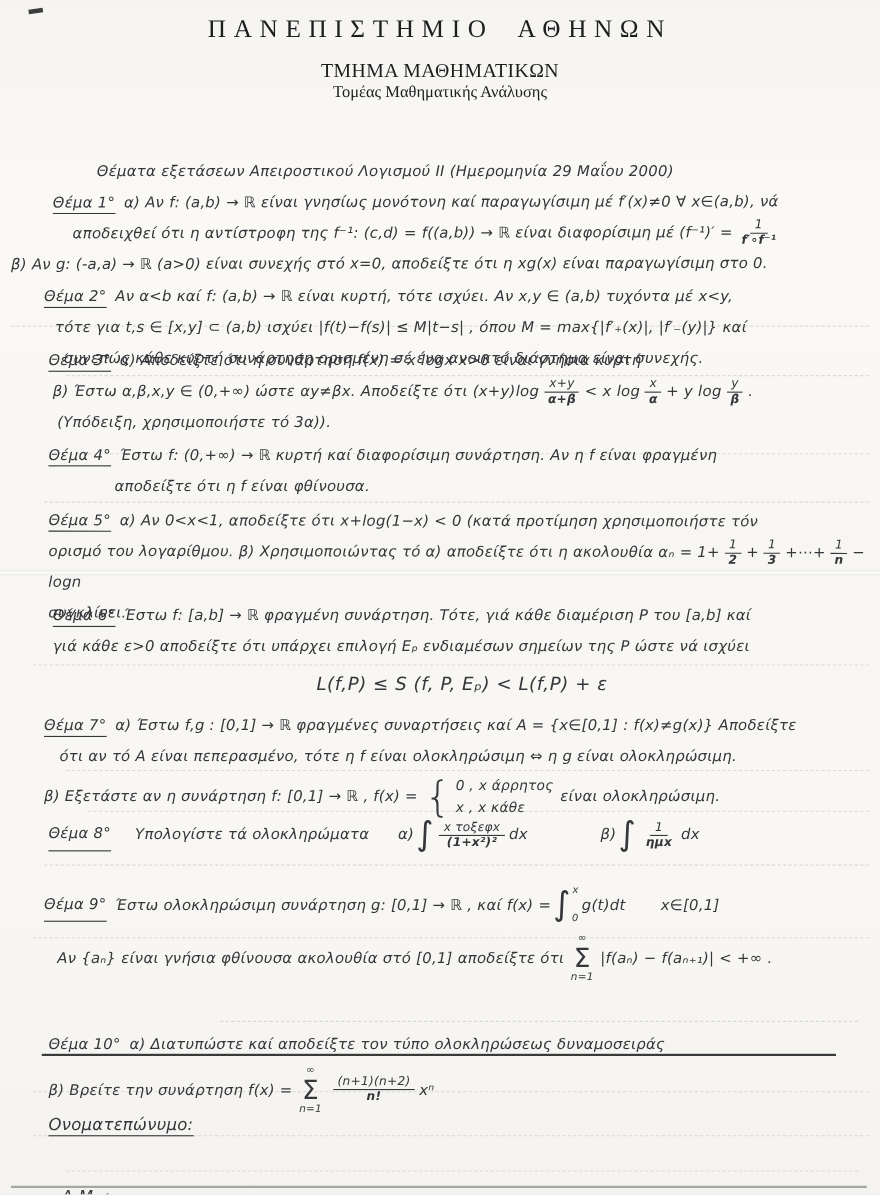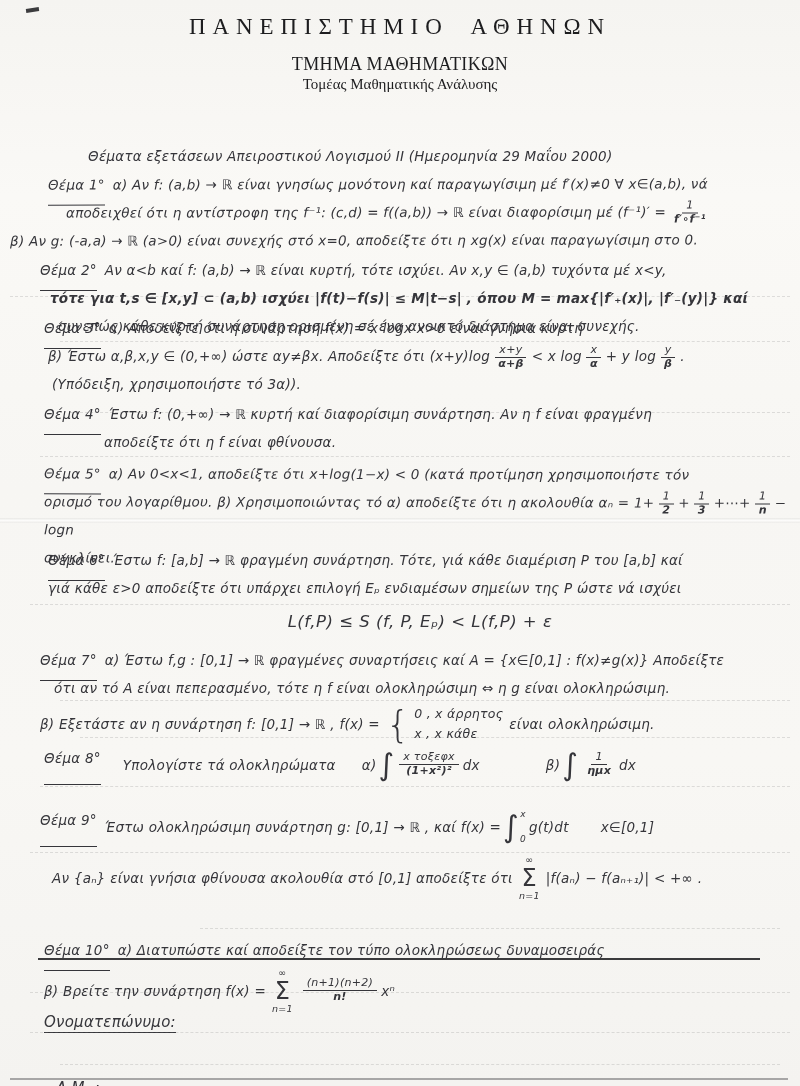--- a/index.html
+++ b/index.html
@@ -9,21 +9,21 @@
     font-family:"DejaVu Sans",sans-serif;color:#35353a;
   }
   
   .hdr{position:absolute;left:0;top:14px;width:100%;text-align:center;font-family:"Liberation Serif",serif;color:#1d1d1f;}
   .univ{font-size:23px;letter-spacing:0.30em;word-spacing:0.45em;}
   .dept{font-size:18px;margin-top:14px;letter-spacing:0.02em;}
   .division{font-size:15px;margin-top:1px;}
   
   .hw{font-style:italic;font-size:13.5px;letter-spacing:0.25px;line-height:28px;}
   .blk{position:absolute;width:744px;}
-  .lbl{border-bottom:1.4px solid #35353a;padding-bottom:12px;margin-right:8px;white-space:nowrap;}
+  .lbl{border-bottom:1.4px solid #35353a;padding-bottom:1px;margin-right:8px;white-space:nowrap;}
   .outdent{margin-left:-38px;}
   .ind{padding-left:60px;}
   
   .frac{display:inline-flex;flex-direction:column;align-items:center;vertical-align:middle;font-size:0.82em;line-height:1.15;margin:0 4px;}
   .frac .fnum{padding:0 4px;border-bottom:1px solid currentColor;}
   .frac .fden{padding:0 4px;font-weight:bold;}
   .intwrap{display:inline-flex;align-items:center;vertical-align:middle;margin:0 2px;}
   .intsign{font-size:30px;font-style:normal;line-height:1;margin-right:1px;}
   .intlims{display:inline-flex;flex-direction:column;justify-content:space-between;height:34px;font-size:9px;line-height:1;margin-right:3px;}
   .intlims .top{align-self:flex-end;}
@@ -66,21 +66,21 @@
     <div><span class="lbl">Θέμα 1°</span><span>α) Αν f: (a,b) → ℝ είναι γνησίως μονότονη καί παραγωγίσιμη μέ f′(x)≠0 ∀ x∈(a,b), νά</span></div>
     <div style="padding-left:18px;"><span>αποδειχθεί ότι η αντίστροφη της f⁻¹: (c,d) = f((a,b)) → ℝ είναι διαφορίσιμη μέ (f⁻¹)′ =</span><span class="frac">
           <span class="fnum">1</span>
           <span class="fden">f′∘f⁻¹</span>
         </span></div>
     <div class="outdent"><span>β) Αν g: (-a,a) → ℝ (a&gt;0) είναι συνεχής στό x=0, αποδείξτε ότι η xg(x) είναι παραγωγίσιμη στο 0.</span></div>
   </div>
 
   <div class="blk hw" style="left:40px;top:256px;">
     <div><span class="lbl">Θέμα 2°</span><span>Αν α&lt;b καί f: (a,b) → ℝ είναι κυρτή, τότε ισχύει. Αν x,y ∈ (a,b) τυχόντα μέ x&lt;y,</span></div>
-    <div style="padding-left:10px;font-weight:bold;"><span>τότε για t,s ∈ [x,y] ⊂ (a,b) ισχύει  |f(t)−f(s)| ≤ M|t−s| ,  όπου  M = max{|f′₊(x)|, |f′₋(y)|}  καί</span></div>
+    <div style="padding-left:10px;"><span>τότε για t,s ∈ [x,y] ⊂ (a,b) ισχύει  |f(t)−f(s)| ≤ M|t−s| ,  όπου  M = max{|f′₊(x)|, |f′₋(y)|}  καί</span></div>
     <div style="padding-left:18px;"><span>συνεπώς κάθε κυρτή συνάρτηση ορισμένη σέ ένα ανοικτό διάστημα είναι συνεχής.</span></div>
   </div>
 
   <div class="blk hw" style="left:44px;top:314px;">
     <div><span class="lbl">Θέμα 3°</span><span>α) Αποδείξτε ότι η συνάρτηση f(x) = x logx  x&gt;0  είναι γνήσια κυρτή</span></div>
     <div style="padding-left:4px;">
       <span>β) Έστω α,β,x,y ∈ (0,+∞) ώστε αy≠βx. Αποδείξτε ότι  (x+y)log</span><span class="frac">
           <span class="fnum">x+y</span>
           <span class="fden">α+β</span>
         </span><span>&lt; x log</span><span class="frac">

